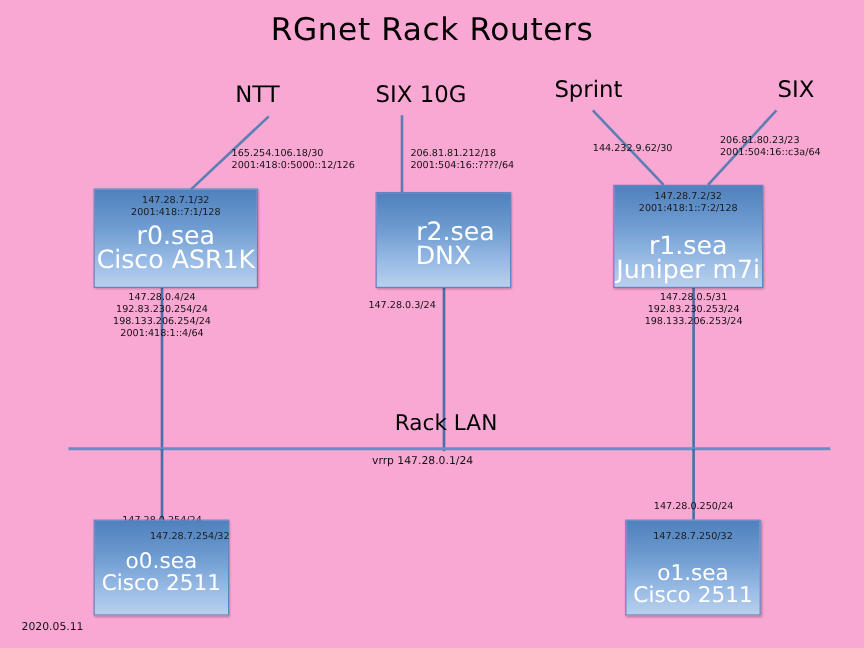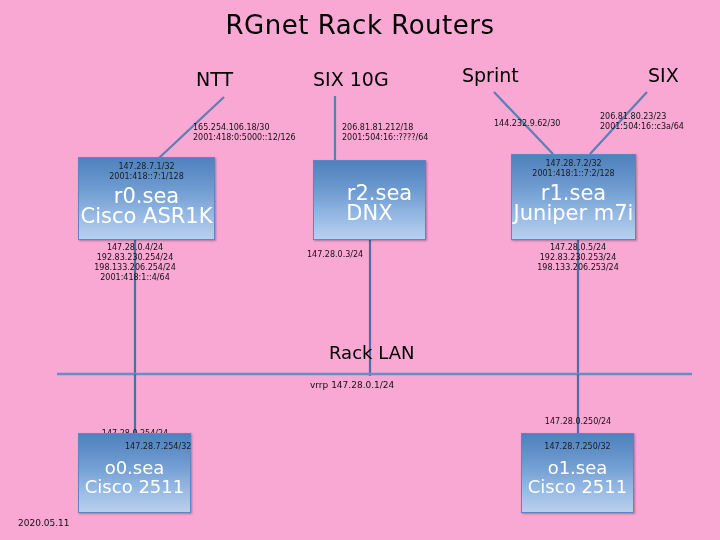--- a/index.html
+++ b/index.html
@@ -171,53 +171,53 @@
   </div>
 
   <div class="node" style="left:313px; top:160px; width:113px; height:80px; padding-top:0;">
     <div class="nodename" style="margin-top:22px;padding-left:20px;">r2.sea</div>
     <div class="nodename">DNX</div>
   </div>
 
   <div class="node" style="left:511px; top:154px; width:125px; height:86px;">
     <div class="nodeip">147.28.7.2/32</div>
     <div class="nodeip">2001:418:1::7:2/128</div>
-    <div class="nodename" style="margin-top:4px;">r1.sea</div>
+    <div class="nodename" style="margin-top:16px;">r1.sea</div>
     <div class="nodename">Juniper m7i</div>
   </div>
 
   <div class="iptext center" style="left:35px; top:243px; width:200px;">
     <div>147.28.0.4/24</div>
     <div>192.83.230.254/24</div>
     <div>198.133.206.254/24</div>
     <div>2001:418:1::4/64</div>
   </div>
 
   <div class="iptext" style="left:307px; top:250px;">
     <div>147.28.0.3/24</div>
   </div>
 
   <div class="iptext center" style="left:478px; top:243px; width:200px;">
-    <div>147.28.0.5/24</div>
+    <div>147.28.0.5/31</div>
     <div>192.83.230.253/24</div>
     <div>198.133.206.253/24</div>
   </div>
 
   <div class="lan-label" style="left:329px; top:342px;">Rack LAN</div>
   <div class="vrrp-label" style="left:310px; top:380px;">vrrp 147.28.0.1/24</div>
 
   <div class="iptext center" style="left:55px; top:429px; width:160px;">147.28.0.254/24</div>
   <div class="node small" style="left:78px; top:433px; width:113px; height:80px;">
     <div class="nodeip" style="margin-top:4px;padding-left:46px;">147.28.7.254/32</div>
     <div class="nodename" style="margin-top:6px;">o0.sea</div>
     <div class="nodename">Cisco 2511</div>
   </div>
 
   <div class="iptext center" style="left:498px; top:417px; width:160px;">147.28.0.250/24</div>
   <div class="node small" style="left:521px; top:433px; width:113px; height:80px;">
     <div class="nodeip" style="margin-top:4px;">147.28.7.250/32</div>
-    <div class="nodename" style="margin-top:6px;">o1.sea</div>
+    <div class="nodename" style="margin-top:16px;">o1.sea</div>
     <div class="nodename">Cisco 2511</div>
   </div>
 
   <div class="date-label" style="left:18px; top:518px;">2020.05.11</div>
 
 </div>
 
 </body></html>

